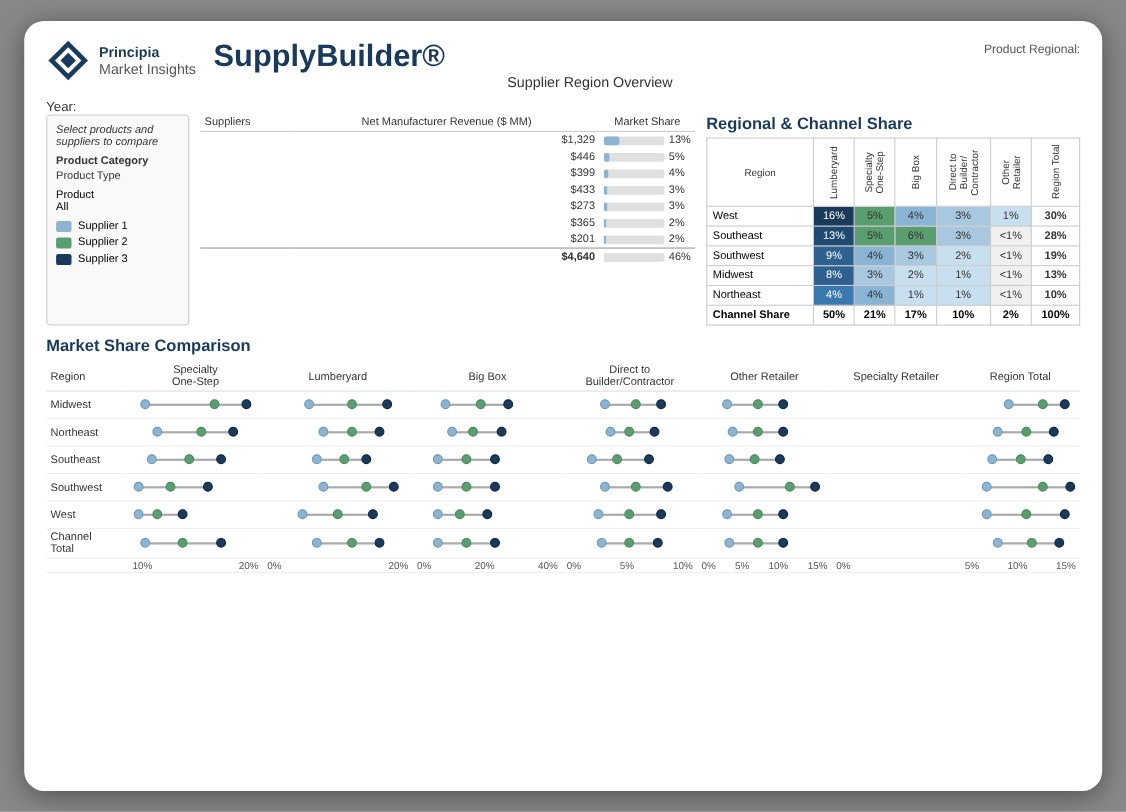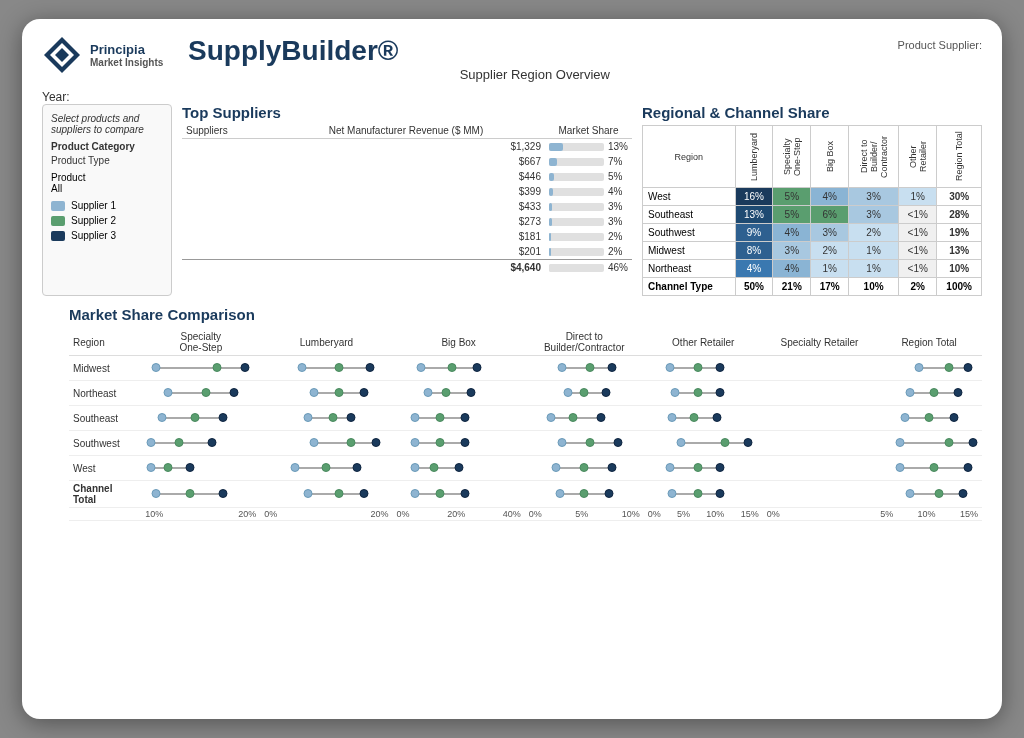--- a/index.html
+++ b/index.html
@@ -32,21 +32,21 @@
       align-items: center;
       gap: 8px;
       min-width: 130px;
     }
     .logo-diamond {
       width: 40px; height: 40px;
       position: relative;
     }
     .logo-diamond svg { width: 40px; height: 40px; }
     .logo-text { font-size: 13px; font-weight: bold; color: #1a3a5c; line-height: 1.2; }
-    .logo-sub { font-size: 10px; color: #555; font-weight: bold; }
+    .logo-sub { font-size: 13px; color: #555; font-weight: normal; }
     .title-area { flex: 1; }
     .main-title { font-size: 28px; font-weight: bold; color: #1a3a5c; }
     .main-subtitle { font-size: 13px; color: #333; text-align: center; }
     .product-cat-label { font-size: 11px; color: #555; margin-top: 4px; }
     .year-label { font-size: 12px; color: #333; margin-top: 6px; }
 
     
     .main-content {
       display: flex;
       gap: 10px;
@@ -91,21 +91,21 @@
     
     .right-panel { width: 340px; }
     .regional-title { font-size: 15px; font-weight: bold; color: #1a3a5c; margin-bottom: 4px; }
     .heatmap-table { border-collapse: collapse; font-size: 10px; width: 100%; }
     .heatmap-table th, .heatmap-table td { border: 1px solid #ccc; padding: 3px 5px; text-align: center; }
     .heatmap-table th { background: #fff; font-weight: normal; color: #333; font-size: 9px; }
     .heatmap-table td.region-label { text-align: left; font-size: 10px; background: #fff; }
     .heatmap-table td.channel-total { background: #fff; font-size: 10px; }
 
     
-    .market-share-section { margin-top: 8px; margin-left: 27px; }
+    .market-share-section { margin-top: 8px; }
     .market-share-title { font-size: 15px; font-weight: bold; color: #1a3a5c; margin-bottom: 6px; }
     .ms-table-wrapper { overflow-x: auto; }
     .ms-table { border-collapse: collapse; width: 100%; font-size: 10px; }
     .ms-table th { font-weight: normal; color: #333; text-align: center; padding: 2px 4px; border-bottom: 1px solid #ddd; font-size: 10px; }
     .ms-table th.region-col { text-align: left; }
     .ms-table td { padding: 2px 4px; border-bottom: 1px solid #eee; }
     .ms-table td.region-name { font-size: 10px; color: #333; }
     .chart-cell { position: relative; height: 24px; }
     .dot-chart { position: relative; width: 100%; height: 24px; }
     .dot { position: absolute; width: 10px; height: 10px; border-radius: 50%; top: 7px; transform: translateX(-50%); }
@@ -132,21 +132,21 @@
       <div>
         <div class="logo-text">Principia</div>
         <div class="logo-sub">Market Insights</div>
       </div>
     </div>
     <div class="title-area">
       <div class="main-title">SupplyBuilder®</div>
       <div class="main-subtitle">Supplier Region Overview</div>
     </div>
     <div>
-      <div class="product-cat-label">Product Supplier:</div>
+      <div class="product-cat-label">Product Regional:</div>
     </div>
   </div>
   <div class="year-label">Year:</div>
 
   <div class="main-content">
 
     <div class="left-panel">
       <div class="panel-title">Select products and suppliers to compare</div>
       <div class="section-label">Product Category</div>
       <div class="product-type-label">Product Type</div>
@@ -162,21 +162,20 @@
         <div class="supplier-box sup2"></div>
         <span>Supplier 2</span>
       </div>
       <div class="supplier-item">
         <div class="supplier-box sup3"></div>
         <span>Supplier 3</span>
       </div>
     </div>
 
     <div class="middle-panel">
-      <div class="top-suppliers-title">Top Suppliers</div>
       <table class="suppliers-table">
         <thead>
           <tr>
             <th>Suppliers</th>
             <th style="text-align:center">Net Manufacturer Revenue ($ MM)</th>
             <th style="text-align:center">Market Share</th>
           </tr>
         </thead>
         <tbody id="suppliers-tbody">
         <tr>
@@ -186,32 +185,20 @@
       <div style="display:flex;align-items:center;gap:4px">
         <div class="bar-bg" style="width:55px;">
           <div class="bar-fill" style="width:14.3px;background:#8eb4d1;"></div>
         </div>
         <span class="market-share-pct">13%</span>
       </div>
     </td>
   </tr>
             <tr>
     <td style="">&nbsp;</td>
-    <td class="revenue" style="">$667</td>
-    <td class="bar-cell" style="">
-      <div style="display:flex;align-items:center;gap:4px">
-        <div class="bar-bg" style="width:55px;">
-          <div class="bar-fill" style="width:7.700000000000001px;background:#8eb4d1;"></div>
-        </div>
-        <span class="market-share-pct">7%</span>
-      </div>
-    </td>
-  </tr>
-            <tr>
-    <td style="">&nbsp;</td>
     <td class="revenue" style="">$446</td>
     <td class="bar-cell" style="">
       <div style="display:flex;align-items:center;gap:4px">
         <div class="bar-bg" style="width:55px;">
           <div class="bar-fill" style="width:5.5px;background:#8eb4d1;"></div>
         </div>
         <span class="market-share-pct">5%</span>
       </div>
     </td>
   </tr>
@@ -246,21 +233,21 @@
       <div style="display:flex;align-items:center;gap:4px">
         <div class="bar-bg" style="width:55px;">
           <div class="bar-fill" style="width:3.3px;background:#8eb4d1;"></div>
         </div>
         <span class="market-share-pct">3%</span>
       </div>
     </td>
   </tr>
             <tr>
     <td style="">&nbsp;</td>
-    <td class="revenue" style="">$181</td>
+    <td class="revenue" style="">$365</td>
     <td class="bar-cell" style="">
       <div style="display:flex;align-items:center;gap:4px">
         <div class="bar-bg" style="width:55px;">
           <div class="bar-fill" style="width:2.2px;background:#8eb4d1;"></div>
         </div>
         <span class="market-share-pct">2%</span>
       </div>
     </td>
   </tr>
             <tr>
@@ -345,21 +332,21 @@
             <tr>
               <td class="region-label">Northeast</td>
               <td style="background:#3a78b0;color:#fff;font-weight:normal">4%</td>
               <td style="background:#8ab4d4;color:#333;font-weight:normal">4%</td>
               <td style="background:#c8dff0;color:#333;font-weight:normal">1%</td>
               <td style="background:#c8dff0;color:#333;font-weight:normal">1%</td>
               <td style="background:#f0f0f0;color:#333;font-weight:normal">&lt;1%</td>
               <td style="background:#fff;color:#333;font-weight:bold">10%</td>
             </tr>
             <tr>
-              <td class="region-label" style="font-weight:bold">Channel Type</td>
+              <td class="region-label" style="font-weight:bold">Channel Share</td>
               <td class="channel-total" style="font-weight:bold;border-top:1px solid #999">50%</td>
               <td class="channel-total" style="font-weight:bold;border-top:1px solid #999">21%</td>
               <td class="channel-total" style="font-weight:bold;border-top:1px solid #999">17%</td>
               <td class="channel-total" style="font-weight:bold;border-top:1px solid #999">10%</td>
               <td class="channel-total" style="font-weight:bold;border-top:1px solid #999">2%</td>
               <td class="channel-total" style="font-weight:bold;border-top:1px solid #999">100%</td>
             </tr>
           </tbody>
       </table>
     </div>
@@ -636,21 +623,21 @@
               <td class="chart-cell" style="min-width:80px;padding:2px 4px;vertical-align:middle;">
                 <div class="dot-chart" style="position:relative;width:100%;height:20px;">
                   <div style="position:absolute;height:1.5px;background:#aaa;top:9px;left:20%;width:70%"></div>
                   <div class="dot dot-sup1" style="left:20%;position:absolute;width:9px;height:9px;border-radius:50%;top:5px;transform:translateX(-50%);background:#8eb4d1;"></div>
                   <div class="dot dot-sup2" style="left:55%;position:absolute;width:9px;height:9px;border-radius:50%;top:5px;transform:translateX(-50%);background:#5a9e6f;"></div>
                   <div class="dot dot-sup3" style="left:90%;position:absolute;width:9px;height:9px;border-radius:50%;top:5px;transform:translateX(-50%);background:#1a3a5c;"></div>
                 </div>
               </td>
             </tr>
             <tr>
-              <td class="region-name" style="font-weight:bold">Channel<br>Total</td>
+              <td class="region-name" style="font-weight:normal">Channel<br>Total</td>
               <td class="chart-cell" style="min-width:90px;padding:2px 4px;vertical-align:middle;">
                 <div class="dot-chart" style="position:relative;width:100%;height:20px;">
                   <div style="position:absolute;height:1.5px;background:#aaa;top:9px;left:10%;width:60%"></div>
                   <div class="dot dot-sup1" style="left:10%;position:absolute;width:9px;height:9px;border-radius:50%;top:5px;transform:translateX(-50%);background:#8eb4d1;"></div>
                   <div class="dot dot-sup2" style="left:40%;position:absolute;width:9px;height:9px;border-radius:50%;top:5px;transform:translateX(-50%);background:#5a9e6f;"></div>
                   <div class="dot dot-sup3" style="left:70%;position:absolute;width:9px;height:9px;border-radius:50%;top:5px;transform:translateX(-50%);background:#1a3a5c;"></div>
                 </div>
               </td>
               <td class="chart-cell" style="min-width:100px;padding:2px 4px;vertical-align:middle;">
                 <div class="dot-chart" style="position:relative;width:100%;height:20px;">

